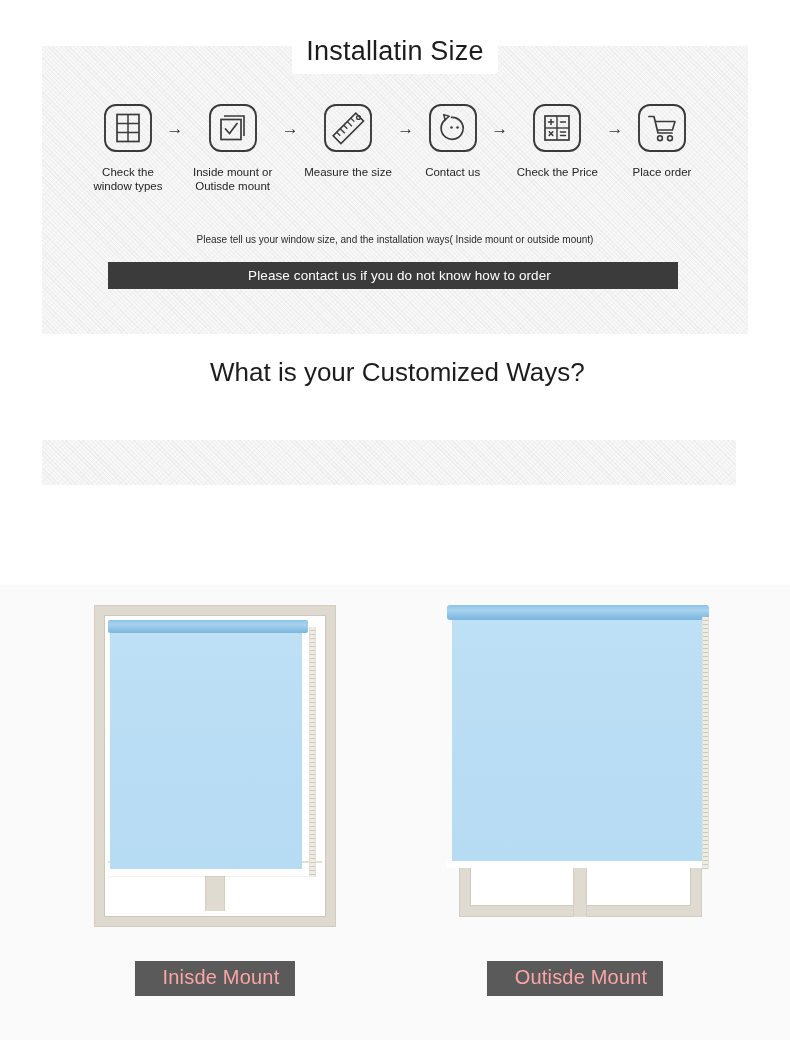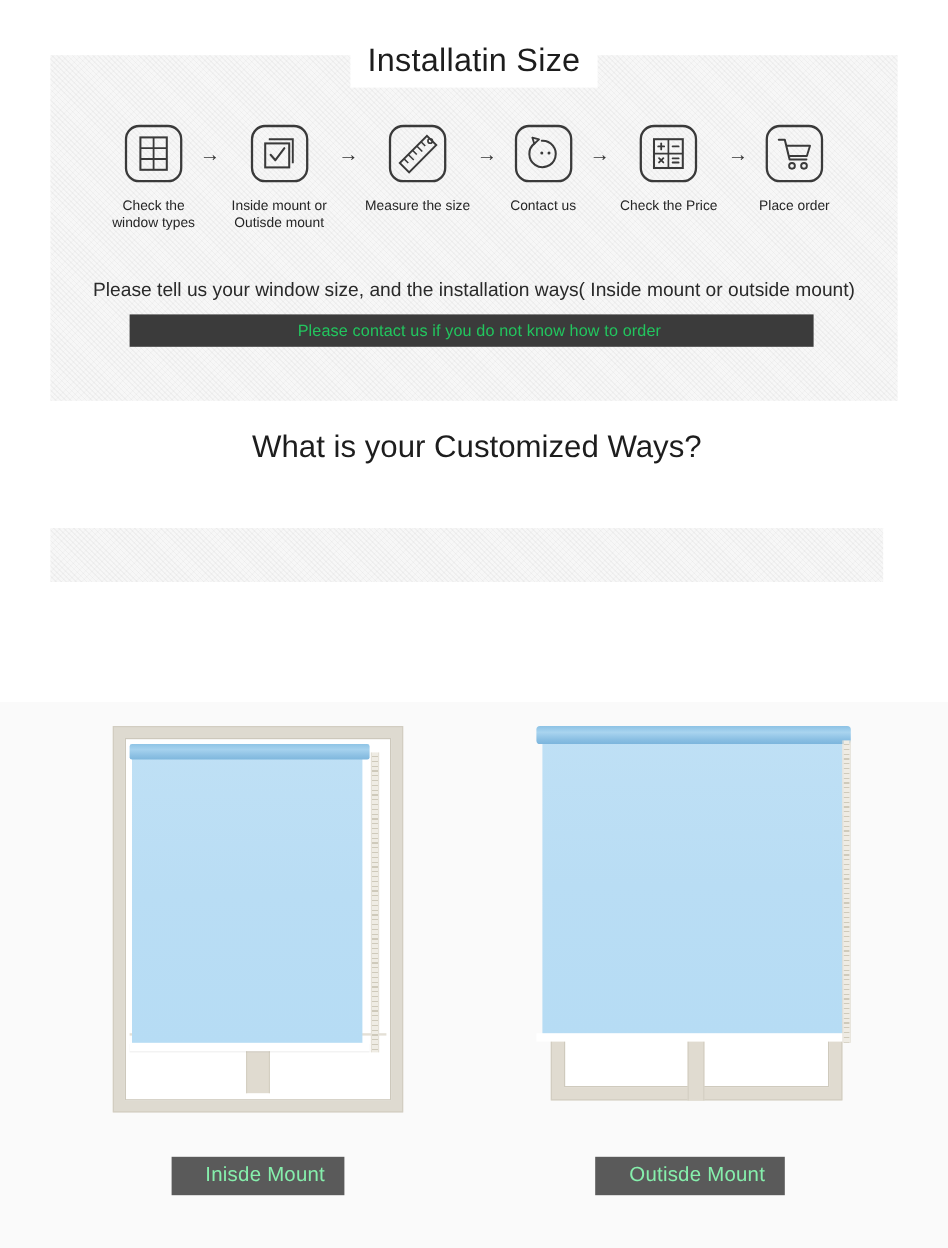--- a/index.html
+++ b/index.html
@@ -86,29 +86,29 @@
     font-size: 17px;
     color: #333;
     line-height: 1;
   }
 
   
   #hero-note {
     position: absolute;
     left: 0; right: 0; top: 188px;
     text-align: center;
-    font-size: 16px;
+    font-size: 10px;
     color: #2a2a2a;
   }
   #hero-cta {
     position: absolute;
     left: 66px; top: 216px;
     width: 570px; height: 27px;
     background: #3b3b3b;
-    color: #22c55e;
+    color: #ffffff;
     font-size: 13.5px;
     display: flex;
     align-items: center;
     justify-content: center;
     letter-spacing: 0.1px;
     padding-left: 13px;
   }
 
   
   #mid-heading {
@@ -154,22 +154,22 @@
 
   .mount-caption {
     position: absolute;
     bottom: 44px;
     left: 0; width: 340px;
     text-align: center;
   }
   .mount-caption span {
     display: inline-block;
     background: #5a5a5a;
-    color: #86efac;
-    font-size: 17px;
+    color: #fca5a5;
+    font-size: 20px;
     padding: 5px 16px 7px 28px;
     letter-spacing: 0.2px;
   }
 
   
   #inside-illustration {
     position: absolute;
     left: 49px; top: 20px;
     width: 242px; height: 322px;
   }

